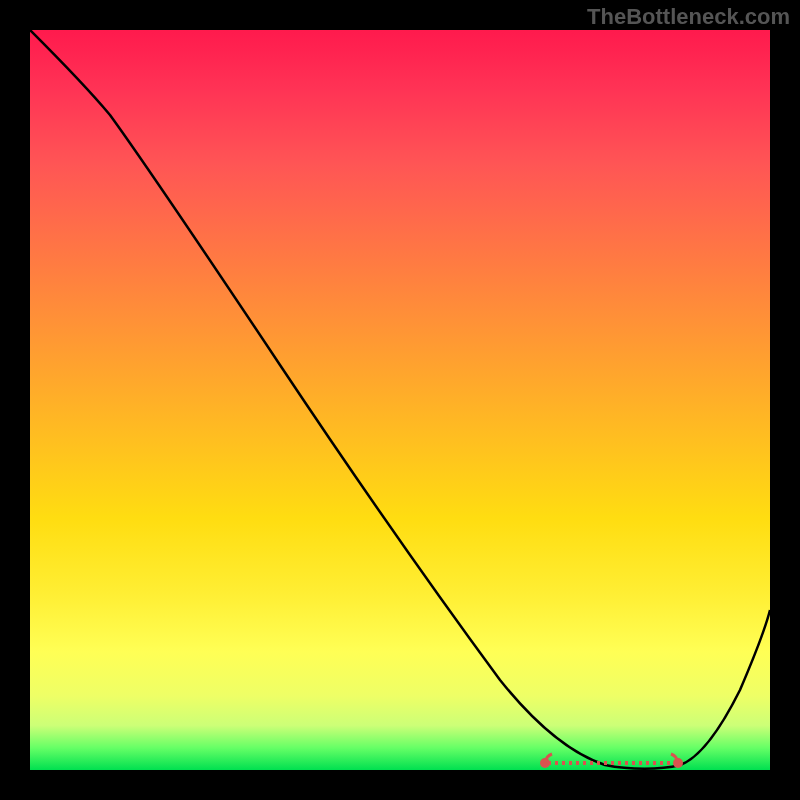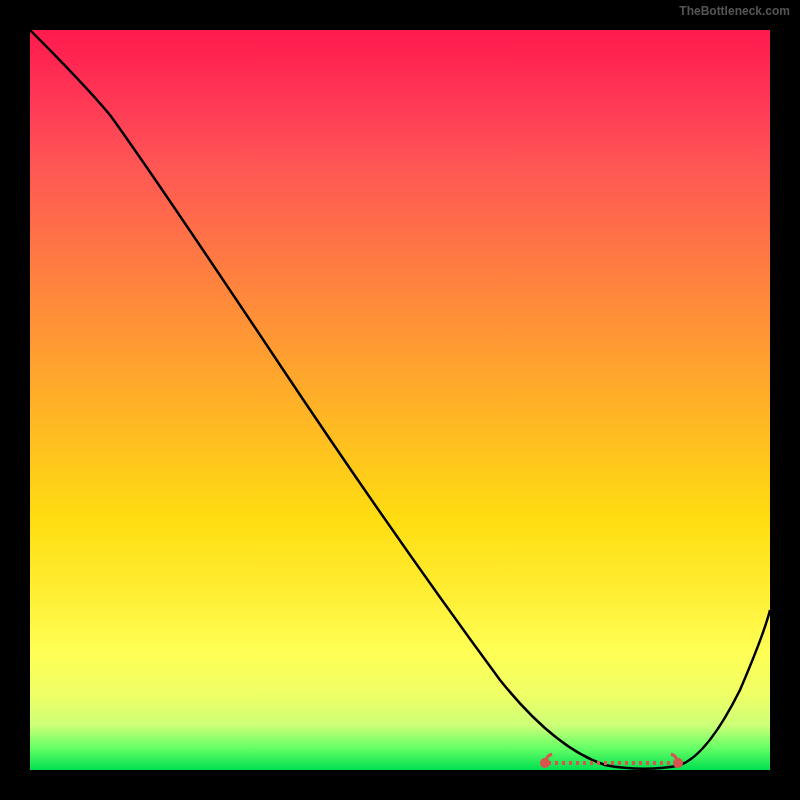--- a/index.html
+++ b/index.html
@@ -8,21 +8,21 @@
     height: 800px;
     background: #000;
     position: relative;
     font-family: Arial, sans-serif;
   }
   .watermark {
     position: absolute;
     top: 4px;
     right: 10px;
     color: #555;
-    font-size: 12px;
+    font-size: 22px;
     font-weight: bold;
     z-index: 10;
   }
   .plot-area {
     position: absolute;
     left: 30px;
     top: 30px;
     width: 740px;
     height: 740px;
     background: linear-gradient(to bottom,

